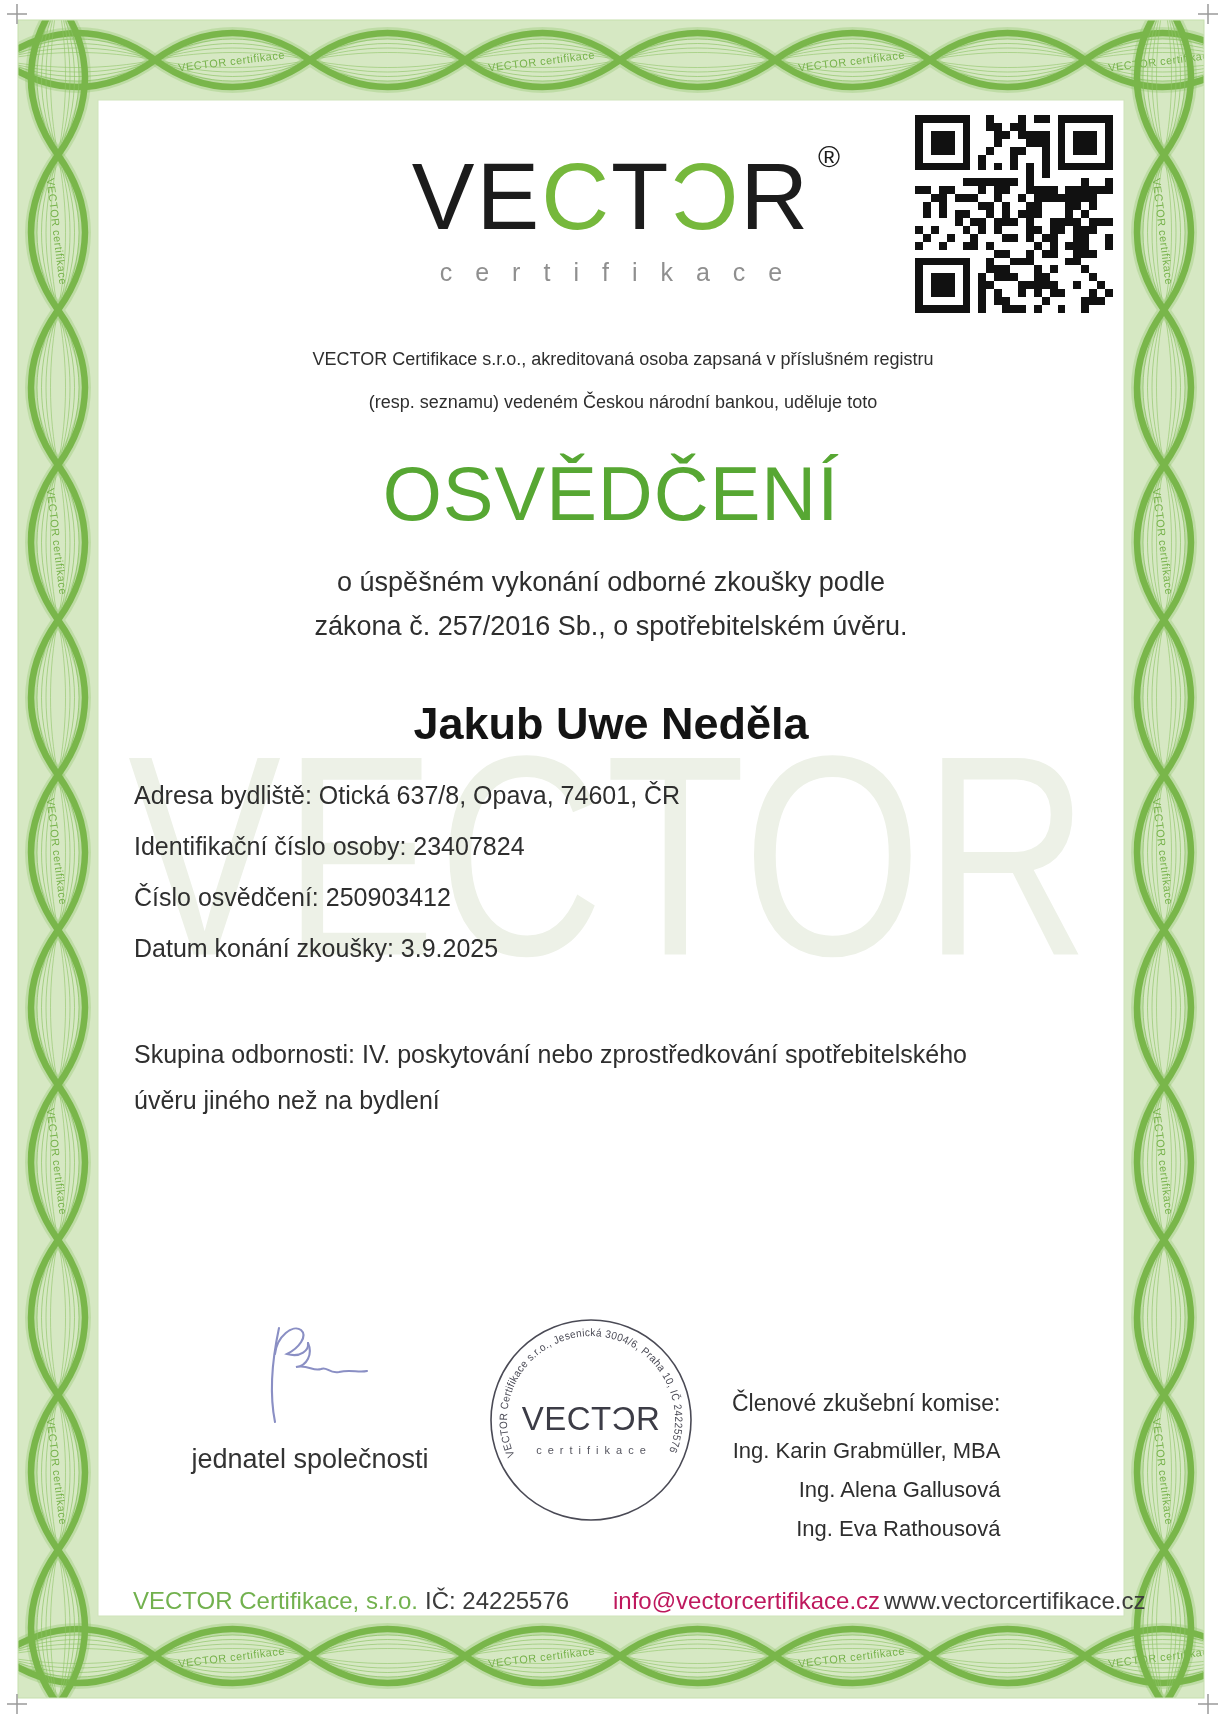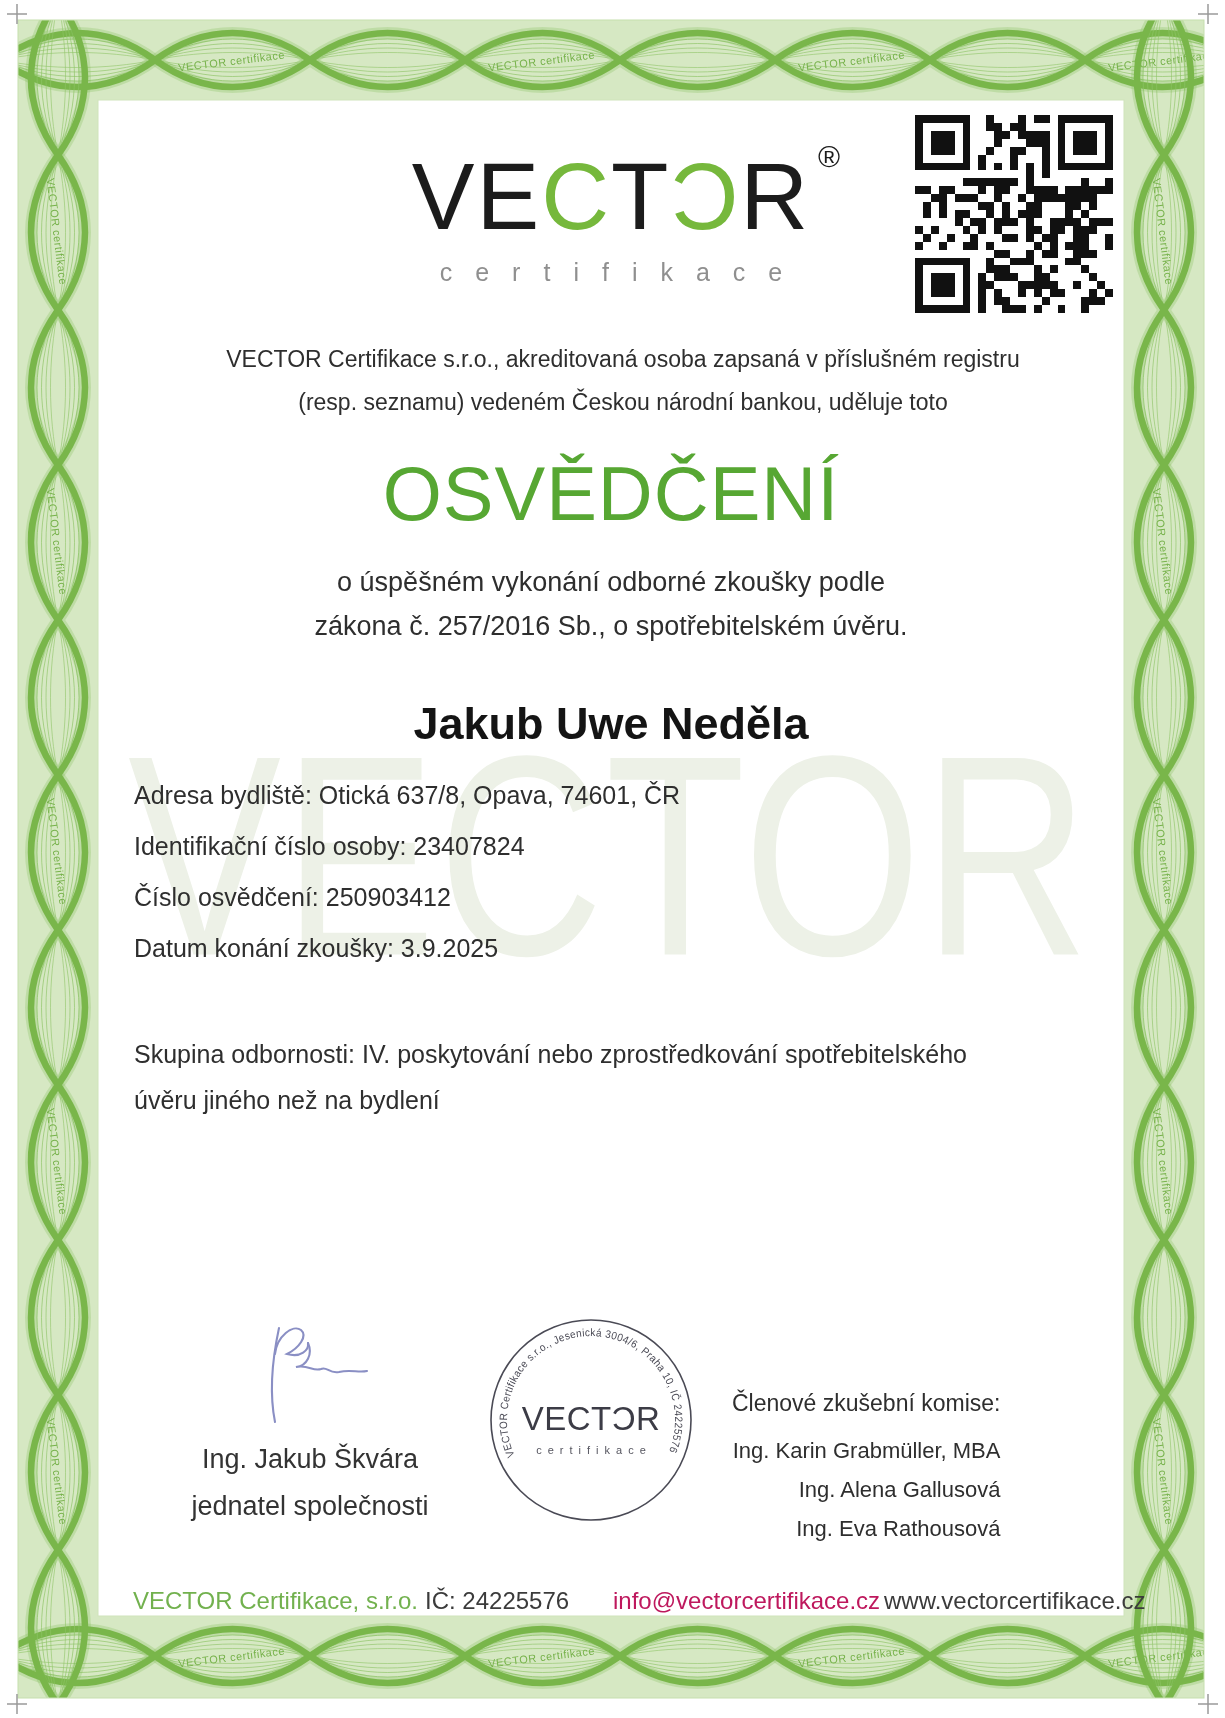--- a/index.html
+++ b/index.html
@@ -23,21 +23,21 @@
   .centered{left:100px;right:103px;text-align:center;}
   
   .logo-box{left:100px;right:103px;top:142px;text-align:center;}
   .logo-word{font-size:94px;line-height:110px;letter-spacing:2px;font-weight:400;color:#1c1c1c;white-space:nowrap;}
   .logo-word .grn{color:#76b83c;}
   .logo-reg{left:818px;top:140px;font-size:30px;color:#1c1c1c;}
   .logo-sub{left:100px;right:103px;top:258px;text-align:center;font-size:25px;letter-spacing:23px;color:#8f8f8f;text-indent:23px;}
   
   .qr{left:915px;top:115px;width:198px;height:198px;}
   
-  .intro{top:338px;font-size:23px;line-height:43px;color:#2e2e2e;margin-left:24px;}
+  .intro{top:338px;font-size:18px;line-height:43px;color:#2e2e2e;margin-left:24px;}
   .line{white-space:nowrap;}
   
   .title{top:440px;font-size:76px;line-height:108px;color:#57a733;font-weight:400;letter-spacing:1px;}
   
   .subtitle{top:560px;font-size:27px;line-height:44px;color:#2e2e2e;}
   
   .name{top:696px;font-size:45px;line-height:56px;font-weight:700;color:#141414;}
   
   .fields{left:134px;top:780px;font-size:25px;color:#2e2e2e;}
   .fields .line{margin-bottom:21px;line-height:30px;}
@@ -161,21 +161,20 @@
 
   <svg class="abs signature-svg" width="118" height="108" viewBox="0 0 118 108">
     <g fill="none" stroke="#8a8fc4" stroke-width="2.1" stroke-linecap="round">
       <path d="M26,8 C20,36 16,72 22,102"></path>
       <path d="M22,34 C24,16 40,4 48,10 C55,16 46,28 34,34 C48,38 56,30 55,23"></path>
       <path d="M55,23 C60,34 54,46 43,47 C55,44 60,52 68,49 C74,46 76,54 86,52 C98,49 105,53 114,51"></path>
     </g>
   </svg>
 
   <div class="abs signatory">
-    <div>Ing. Jakub Škvára</div>
     <div>jednatel společnosti</div>
   </div>
 
   <svg class="abs stamp" width="206" height="212" viewBox="0 0 206 212">
     <circle cx="103" cy="106" r="100" fill="none" stroke="#4a4a55" stroke-width="1.6"></circle>
     <path id="ringPath" d="M26.8,141.5 A84,84 0 1 1 179.2,141.5" fill="none"></path>
     <text font-size="10.8" fill="#4a4a55" letter-spacing="0.4">
       <textPath href="#ringPath" startOffset="0" textLength="332" lengthAdjust="spacingAndGlyphs">VECTOR Certifikace s.r.o., Jesenická 3004/6, Praha 10, IČ 24225576</textPath>
     </text>
     <text x="103" y="116" text-anchor="middle" font-size="33" letter-spacing="0.5" fill="#3c3c46">VECTƆR</text>

